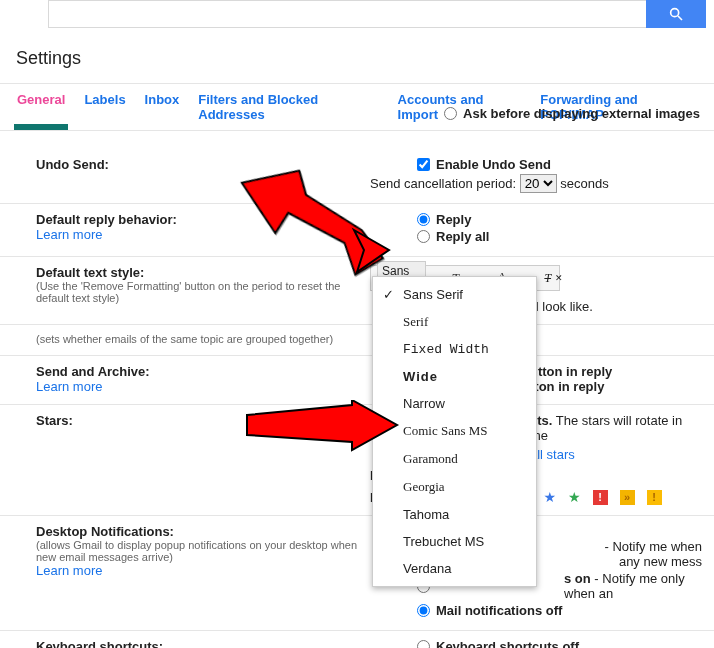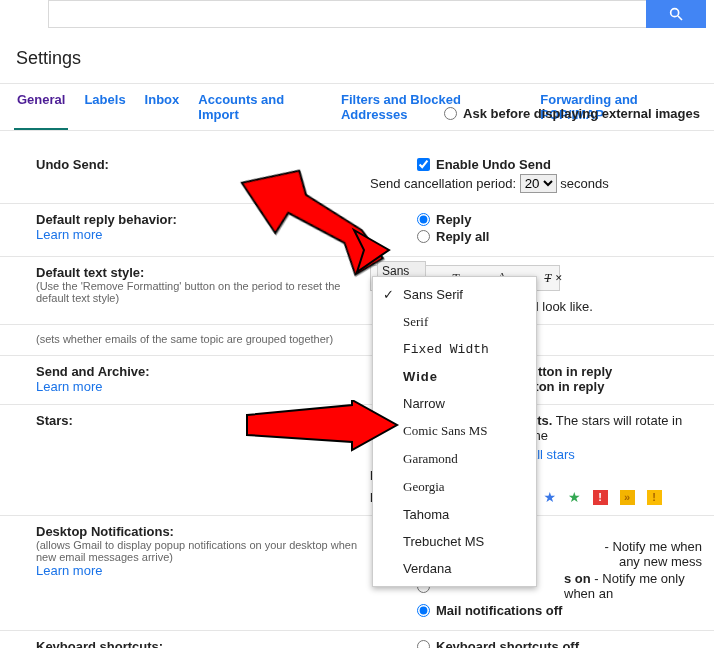--- a/index.html
+++ b/index.html
@@ -4,21 +4,21 @@
 <style>
 * { box-sizing: border-box; margin: 0; padding: 0; }
 body { font-family: Arial, sans-serif; font-size: 13px; color: #222; background: #fff; width: 714px; height: 648px; overflow: hidden; position: relative; }
 .search-bar { height: 28px; margin: 0 8px 0 48px; display: flex; }
 .search-input { flex: 1; border: 1px solid #d9d9d9; border-right: none; height: 28px; }
 .search-btn { width: 60px; background: #4285f4; border: none; display: flex; align-items: center; justify-content: center; }
 .settings-header { font-size: 18px; padding: 20px 16px 14px; color: #222; }
 .tabs-wrap { border-top: 1px solid #e5e5e5; border-bottom: 1px solid #e5e5e5; }
 .tabs { display: flex; padding: 0 14px; gap: 13px; font-size: 13px; }
 .tab { padding: 8px 3px; color: #1a73e8; cursor: pointer; font-weight: bold; }
-.tab.active { color: #4c1d95; border-bottom: 2px solid #0f766e; }
+.tab.active { color: #ec4899; border-bottom: 6px solid #0f766e; }
 .content { padding: 0; }
 .row { display: flex; border-bottom: 1px solid #e5e5e5; padding: 8px 0 10px; }
 .row.noborder { border-bottom: none; }
 .left-col { width: 370px; padding-left: 36px; padding-right: 10px; }
 .right-col { flex: 1; padding-right: 12px; }
 .label-main { font-weight: bold; font-size: 13px; }
 .label-sub { font-size: 11px; color: #666; }
 .link { color: #1a73e8; font-size: 13px; cursor: pointer; }
 .radio-row { display: flex; align-items: center; gap: 6px; margin-bottom: 2px; margin-left: 47px; }
 .radio { width: 13px; height: 13px; }
@@ -55,22 +55,22 @@
   </button>
 </div>
 
 <div class="settings-header">Settings</div>
 
 <div class="tabs-wrap">
 <div class="tabs">
   <div class="tab active">General</div>
   <div class="tab">Labels</div>
   <div class="tab">Inbox</div>
+  <div class="tab">Filters and Blocked Addresses</div>
   <div class="tab">Accounts and Import</div>
-  <div class="tab">Filters and Blocked Addresses</div>
   <div class="tab">Forwarding and POP/IMAP</div>
 </div>
 </div>
 
 <div class="hidden-partial">
   <input type="radio" class="radio" style="">
   <span class="bold">Ask before displaying external images</span>
 </div>
 
 <div class="content">

